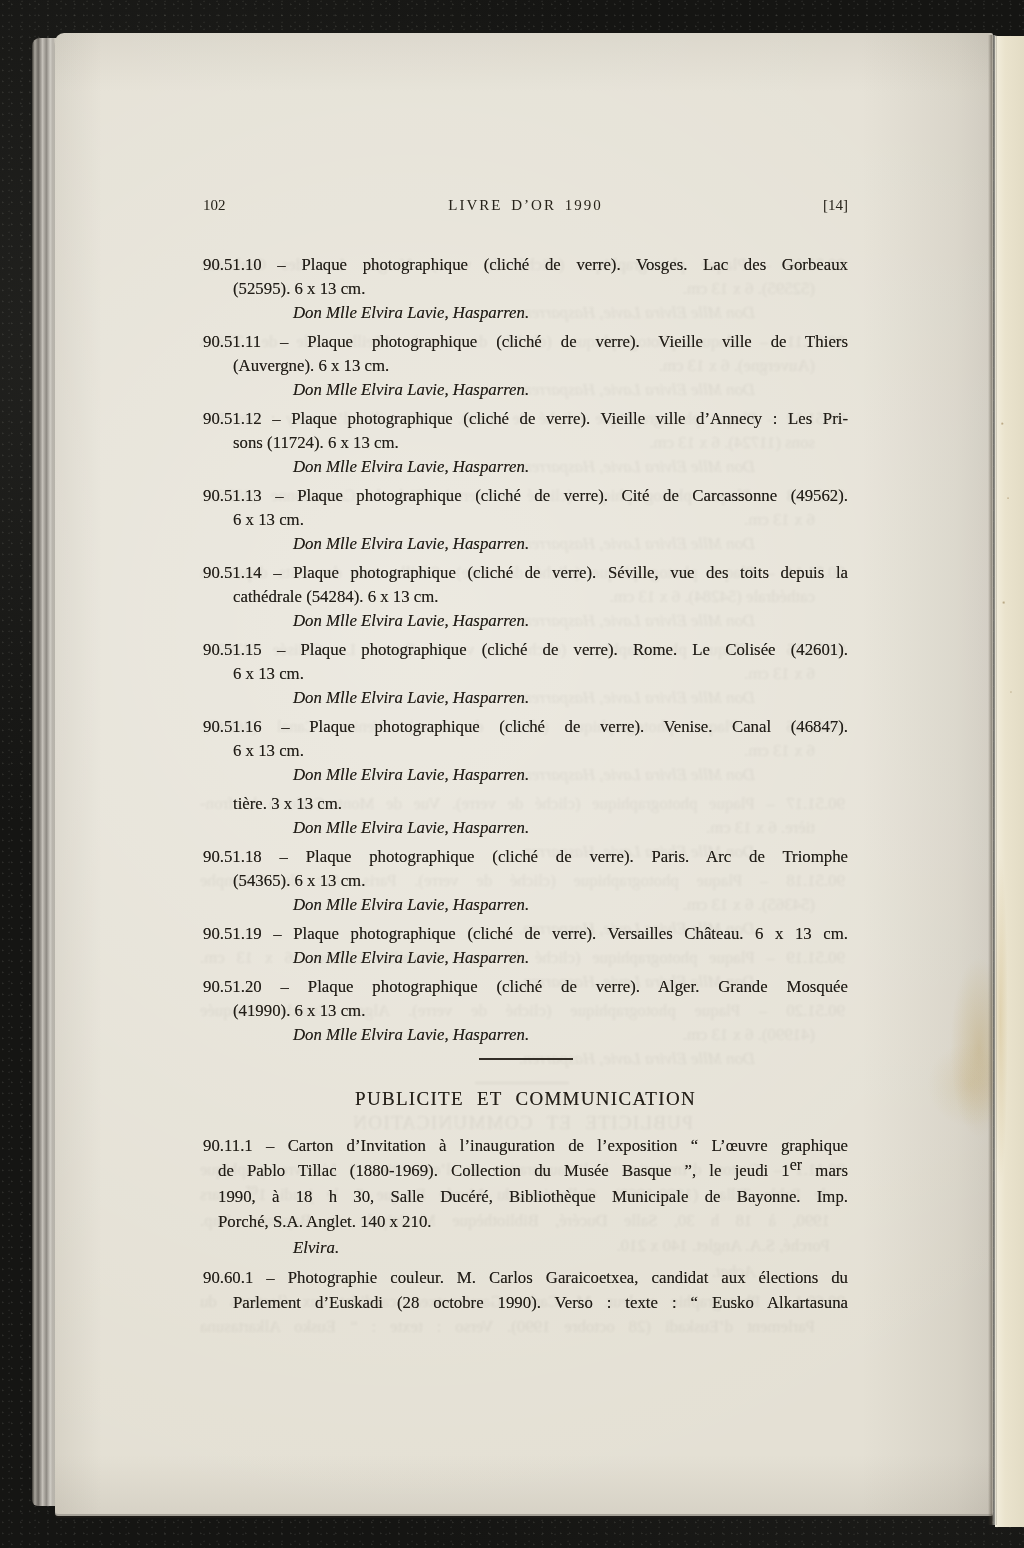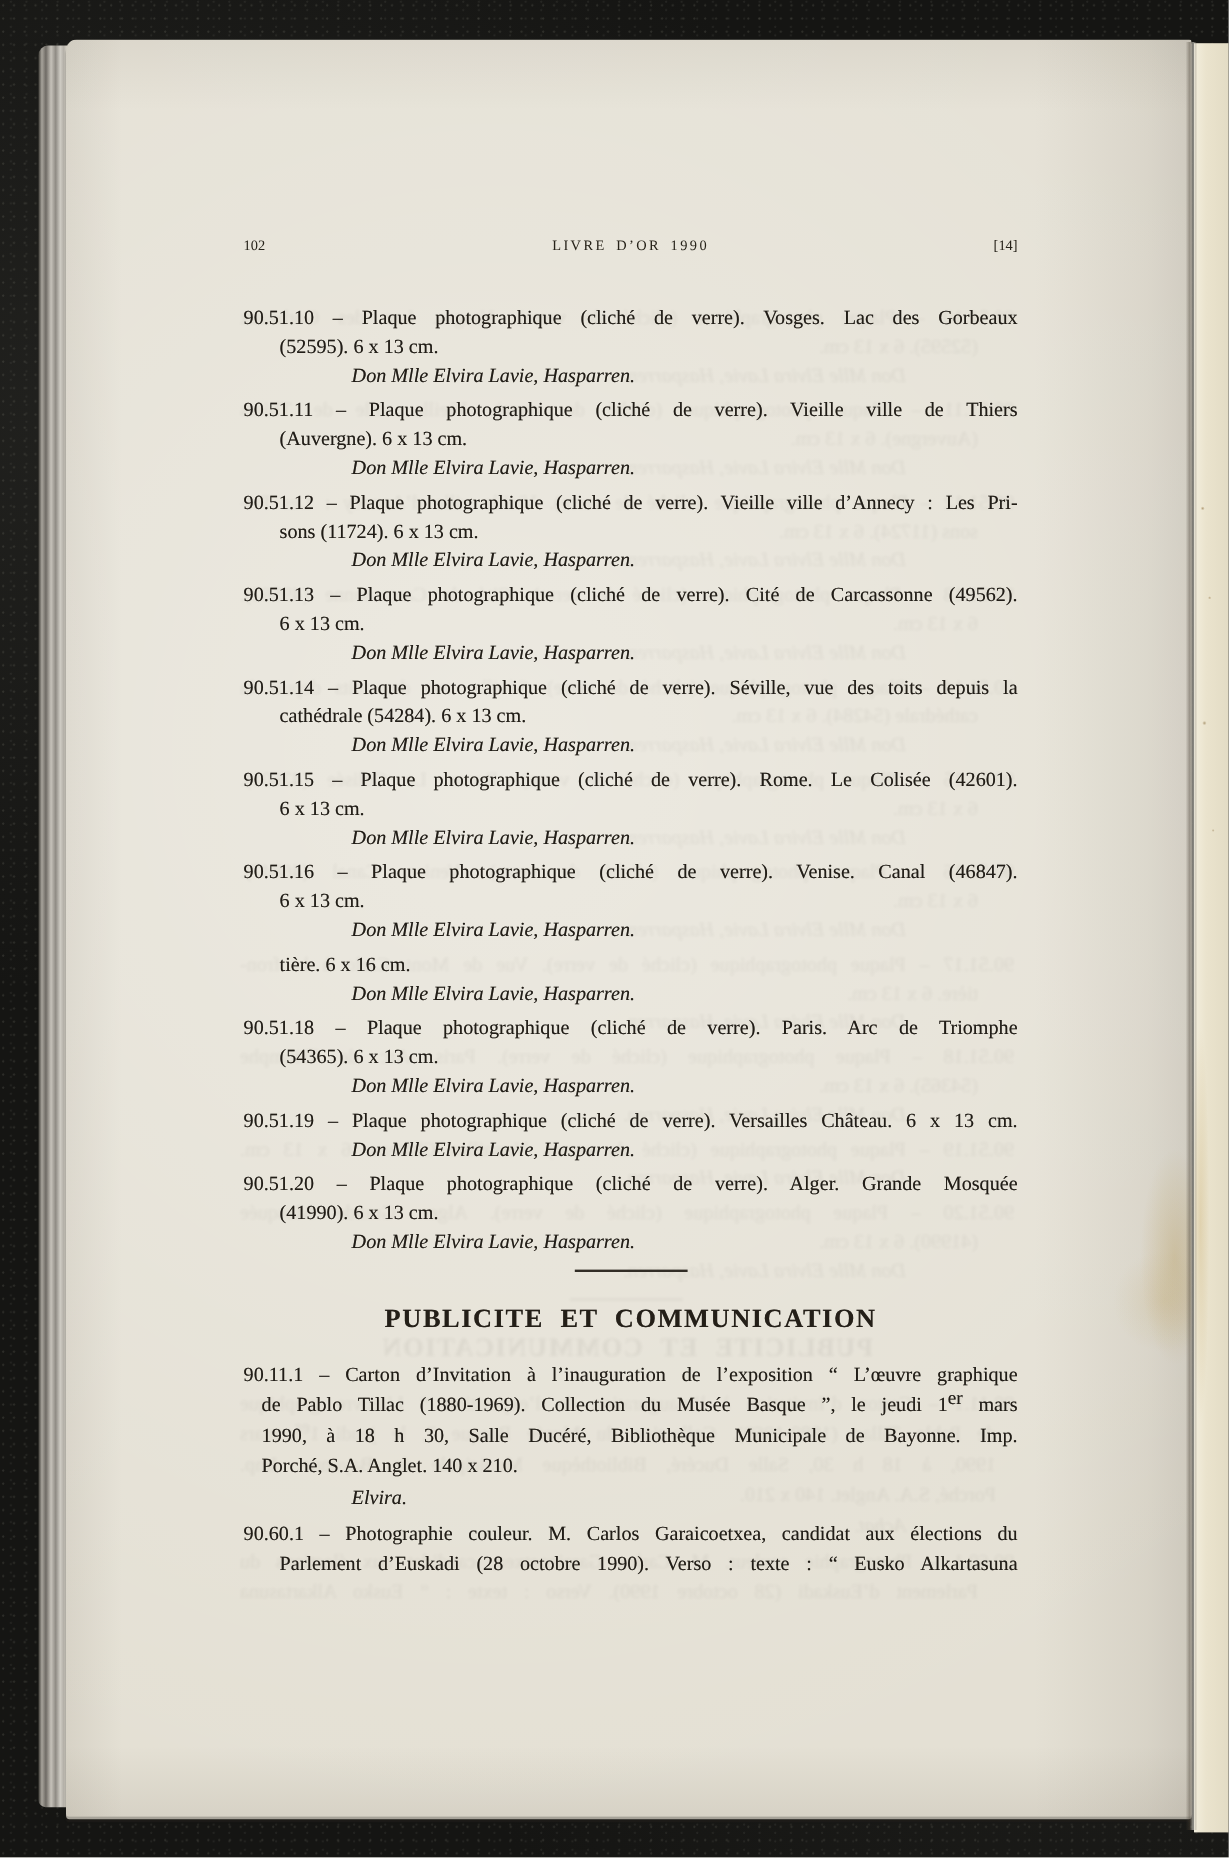--- a/index.html
+++ b/index.html
@@ -109,21 +109,21 @@
     z-index: 3;
   }
 
   
   .running-head {
     position: absolute;
     top: 164px;
     left: 148px;
     width: 645px;
     height: 22px;
-    font-size: 12px;
+    font-size: 15px;
     color: #262219;
     z-index: 5;
   }
   .page-number { position: absolute; left: 0; top: 0; }
   .running-title {
     position: absolute;
     left: 0; right: 0; top: 0;
     text-align: center;
     letter-spacing: 2px;
     word-spacing: 3px;
@@ -156,22 +156,22 @@
 
   .divider {
     width: 94px;
     height: 2px;
     background: #322d26;
     margin: 11px auto 0 auto;
   }
   .section-heading {
     margin: 27px 0 22px 0;
     text-align: center;
-    font-size: 22px;
-    font-weight: bold;
+    font-size: 19px;
+    font-weight: normal;
     letter-spacing: 1.3px;
     word-spacing: 7px;
     color: #241f18;
   }
   .section2 .line { line-height: 25.4px; }
   sup.ord {
     font-size: 16px;
     line-height: 0;
     vertical-align: 6px;
     letter-spacing: 0;
@@ -328,21 +328,21 @@
           <div class="line credit">Don Mlle Elvira Lavie, Hasparren.</div>
         </div>
 
         <div class="entry">
           <div class="line full">90.51.16 – Plaque photographique (cliché de verre). Venise. Canal (46847).</div>
           <div class="line cont short">6 x 13 cm.</div>
           <div class="line credit">Don Mlle Elvira Lavie, Hasparren.</div>
         </div>
 
         <div class="entry">
-          <div class="line cont short">tière. 6 x 16 cm.</div>
+          <div class="line cont short">tière. 3 x 13 cm.</div>
           <div class="line credit">Don Mlle Elvira Lavie, Hasparren.</div>
         </div>
 
         <div class="entry">
           <div class="line full">90.51.18 – Plaque photographique (cliché de verre). Paris. Arc de Triomphe</div>
           <div class="line cont short">(54365). 6 x 13 cm.</div>
           <div class="line credit">Don Mlle Elvira Lavie, Hasparren.</div>
         </div>
 
         <div class="entry">

